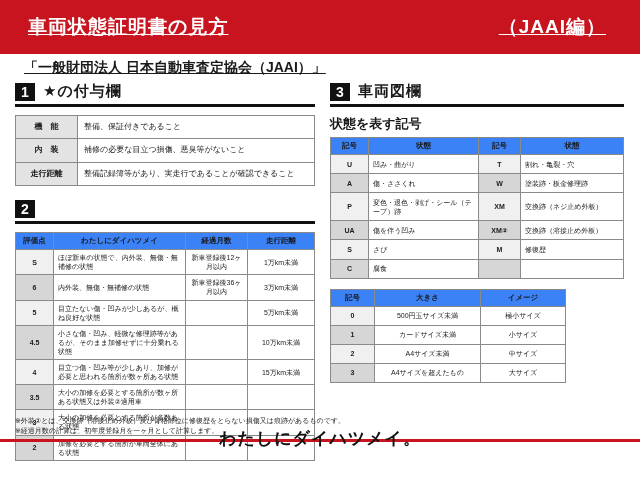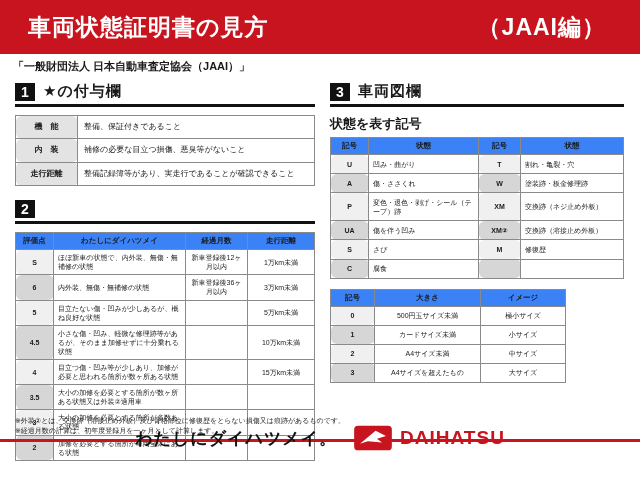--- a/index.html
+++ b/index.html
@@ -3,39 +3,39 @@
 <meta charset="utf-8">
 <style>
   html,body{margin:0;padding:0;background:#fff;}
   .page{position:relative;width:640px;height:480px;background:#fff;overflow:hidden;
         font-family:"Liberation Sans","DejaVu Sans",sans-serif;color:#1a1a1a;}
 
   
   .banner{position:absolute;left:0;top:0;width:640px;height:54px;background:#c8141e;
           display:flex;align-items:center;justify-content:space-between;
           padding:0 34px 0 28px;box-sizing:border-box;}
-  .banner .t{color:#fff;font-weight:bold;font-size:23px;letter-spacing:1px;}
-  .subtitle{position:absolute;left:13px;top:59px;font-size:11px;font-weight:bold;}
+  .banner .t{color:#fff;font-weight:bold;font-size:19px;letter-spacing:1px;text-decoration:underline;}
+  .subtitle{position:absolute;left:24px;top:59px;font-size:14px;font-weight:bold;text-decoration:underline;}
 
   
   .sec-head{display:flex;align-items:flex-end;border-bottom:3px solid #111;
             padding-bottom:3px;margin-bottom:8px;}
   .sec-num{background:#111;color:#fff;font-weight:bold;font-size:14px;line-height:18px;
            width:20px;height:18px;text-align:center;margin-right:8px;flex:0 0 auto;}
   .sec-title{font-size:15px;font-weight:bold;letter-spacing:1px;text-align:right;}
 
   .left-col{position:absolute;left:15px;top:82px;width:300px;}
   .right-col{position:absolute;left:330px;top:82px;width:294px;}
 
   table{border-collapse:collapse;width:100%;table-layout:fixed;}
   table,th,td{border:1px solid #8a8a8a;}
   th{background:#3b82f6;font-size:7.5px;font-weight:bold;padding:3px 2px;text-align:center;}
   td{font-size:7px;line-height:1.3;padding:3px 4px;vertical-align:middle;
      overflow:hidden;word-break:break-all;}
-  td.sym{text-align:center;font-weight:bold;border-radius:6px;}
+  td.sym{text-align:center;font-weight:bold;}
   tbody tr:nth-child(odd) .sym{background:#f0f0f0;}
   tbody tr:nth-child(even) .sym{background:#d6d6d6;}
 
   .t-star{margin-bottom:14px;}
   .t-star td{font-size:8px;padding:6px 6px;}
   .t-star tbody tr:nth-child(odd) .sym,
   .t-star tbody tr:nth-child(even) .sym{background:#e3e3e3;}
   .sec2{margin-top:6px;}
   .t-eval td:nth-child(3),.t-eval td:nth-child(4){text-align:center;}
   .sub-label{font-size:13px;font-weight:bold;margin:4px 0 4px 0;}
@@ -270,22 +270,15 @@
 
   <div class="notes">
     <div>※外装②とは、交換跡（溶接止め外板）及び骨格部位に修復歴をとらない損傷又は痕跡があるものです。</div>
     <div>※経過月数の計算は、初年度登録月を一ヶ月として計算します。</div>
   </div>
 
   <div class="footer-rule"></div>
 
   <div class="footer">
     <span class="slogan">わたしにダイハツメイ。</span>
-    <span class="brand">
-      <svg class="brand-mark" viewBox="0 0 60 40" xmlns="http://www.w3.org/2000/svg">
-        <rect x="1" y="1" width="58" height="38" rx="6" fill="#c8141e"></rect>
-        <path d="M10 29 L34 9 L50 17 L36 21 L44 27 L22 25 Z" fill="#ffffff"></path>
-      </svg>
-      <span class="brand-name">DAIHATSU</span>
-    </span>
   </div>
 
 </div>
 
 </body></html>

